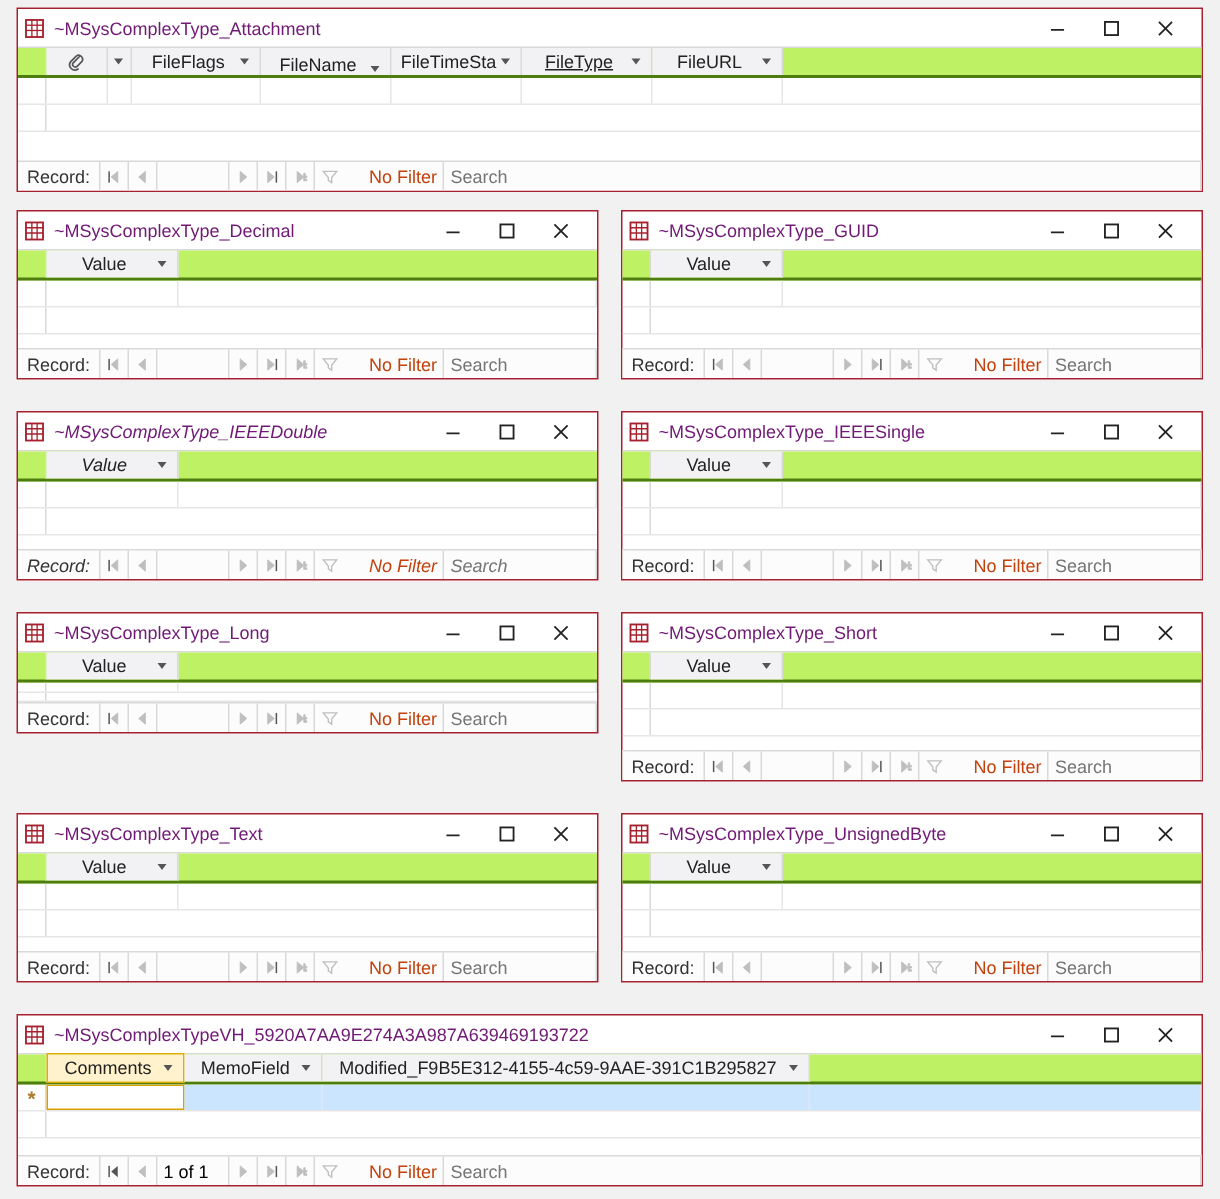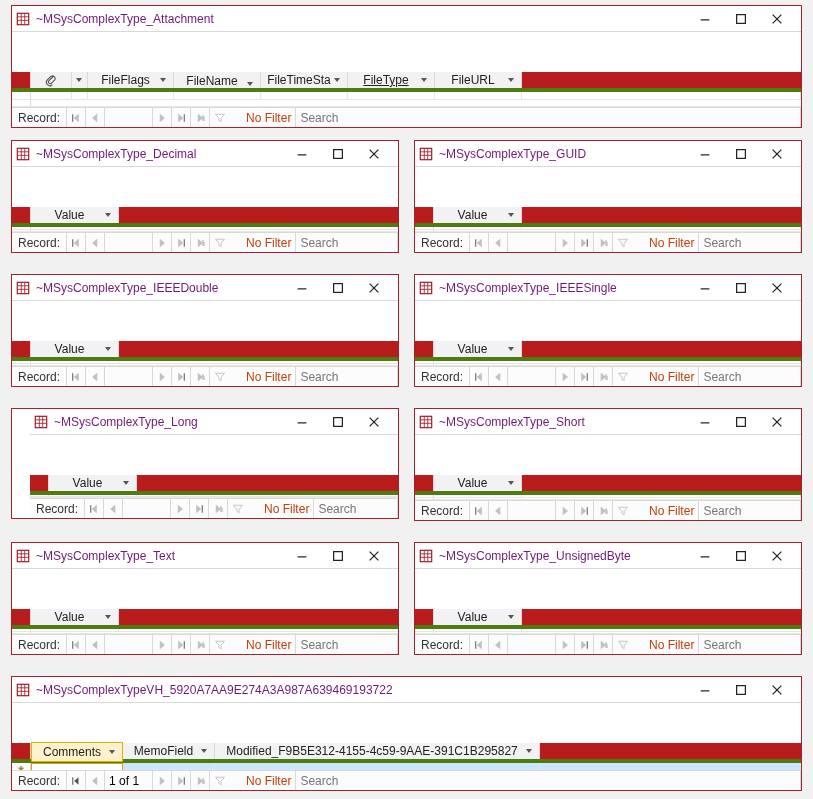--- a/index.html
+++ b/index.html
@@ -37,23 +37,22 @@
   .winbtn {
     width: 36px; height: 20px;
     display: flex; align-items: center; justify-content: center;
     color: #222;
   }
   .winbtn svg { display: block; }
   .grid-icon svg { display: block; }
   .headerrow {
     height: 20px;
     display: flex;
-    background: #b91c1c;
-    border-bottom: 4px solid #4d7c0f;
-    margin-top: 40px;
+    background: #bef264;
+    border-bottom: 2px solid #4d7c0f;
   }
   .rowmarker {
     width: 19px; flex: 0 0 19px;
     border-right: 1px solid #d9d9d9;
     display: flex; align-items: center; justify-content: center;
     color: #aa7a2a;
     font-size: 14px;
     font-weight: bold;
   }
   .colhdr {
@@ -452,21 +451,21 @@
             <svg viewBox="0 0 16 16" width="14" height="14" class="funnel">
               <path d="M2 3 L14 3 L9.5 8.5 L9.5 13 L6.5 11 L6.5 8.5 Z" fill="none" stroke="#bfbfbf" stroke-width="1.2"></path>
             </svg>
             <span>No Filter</span>
           </div>
           <div class="navcell search">
             <input type="text" placeholder="Search" style="">
           </div>
         </div>
       </div>
-      <div class="win" style="left: 11px; top: 274px; width: 388px; height: 113px;">
+      <div class="win" style="left: 11px; top: 274px; width: 388px; height: 113px; font-style: italic;">
         <div class="titlebar">
           <span class="grid-icon">
             <svg viewBox="0 0 16 16" width="14" height="14">
               <rect x="1.5" y="1.5" width="13" height="13" fill="none" stroke="#a6202d" stroke-width="1.4"></rect>
               <line x1="1.5" y1="5.5" x2="14.5" y2="5.5" stroke="#a6202d"></line>
               <line x1="1.5" y1="9.5" x2="14.5" y2="9.5" stroke="#a6202d"></line>
               <line x1="6" y1="1.5" x2="6" y2="14.5" stroke="#a6202d"></line>
               <line x1="10" y1="1.5" x2="10" y2="14.5" stroke="#a6202d"></line>
             </svg>
           </span>
@@ -640,21 +639,21 @@
             <svg viewBox="0 0 16 16" width="14" height="14" class="funnel">
               <path d="M2 3 L14 3 L9.5 8.5 L9.5 13 L6.5 11 L6.5 8.5 Z" fill="none" stroke="#bfbfbf" stroke-width="1.2"></path>
             </svg>
             <span>No Filter</span>
           </div>
           <div class="navcell search">
             <input type="text" placeholder="Search" style="">
           </div>
         </div>
       </div>
-      <div class="win" style="left: 11px; top: 408px; width: 388px; height: 111px; padding-left: 18px;">
+      <div class="win" style="left: 11px; top: 408px; width: 388px; height: 81px;">
         <div class="titlebar">
           <span class="grid-icon">
             <svg viewBox="0 0 16 16" width="14" height="14">
               <rect x="1.5" y="1.5" width="13" height="13" fill="none" stroke="#a6202d" stroke-width="1.4"></rect>
               <line x1="1.5" y1="5.5" x2="14.5" y2="5.5" stroke="#a6202d"></line>
               <line x1="1.5" y1="9.5" x2="14.5" y2="9.5" stroke="#a6202d"></line>
               <line x1="6" y1="1.5" x2="6" y2="14.5" stroke="#a6202d"></line>
               <line x1="10" y1="1.5" x2="10" y2="14.5" stroke="#a6202d"></line>
             </svg>
           </span>

